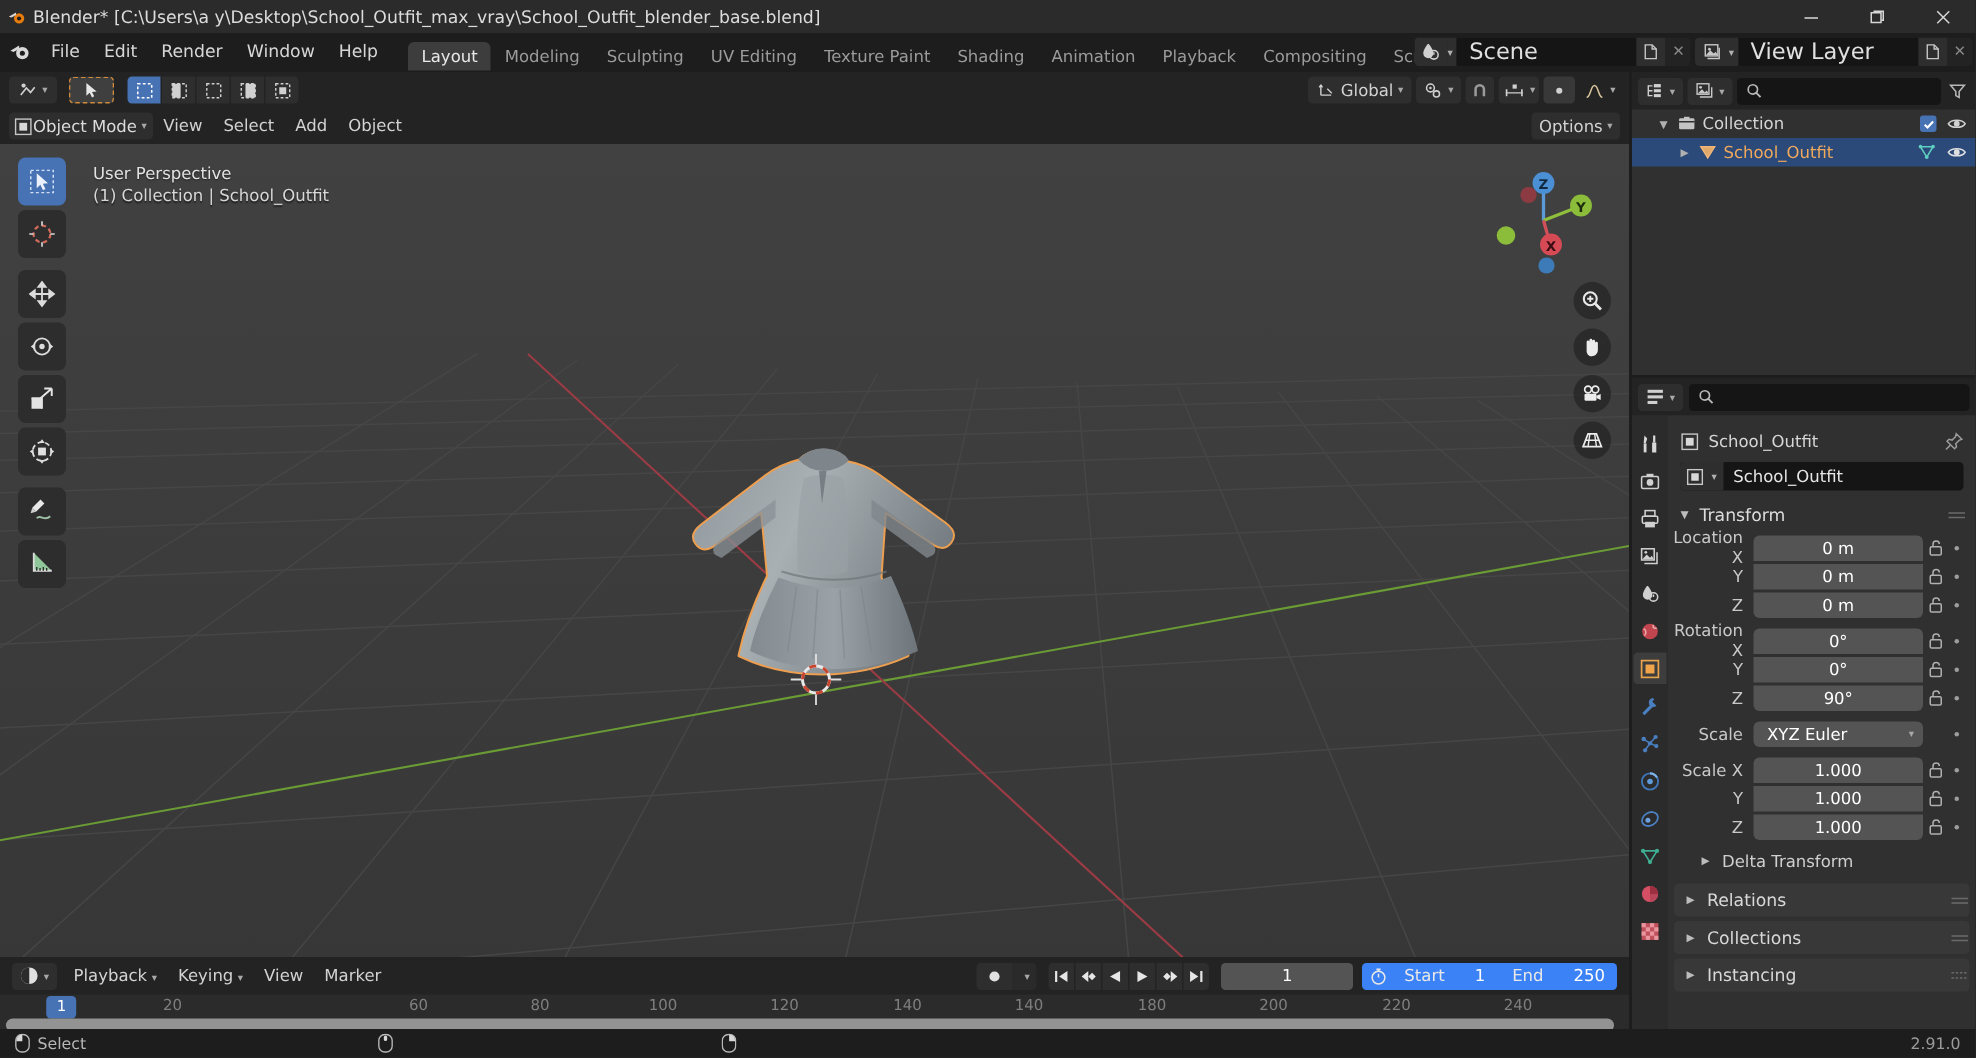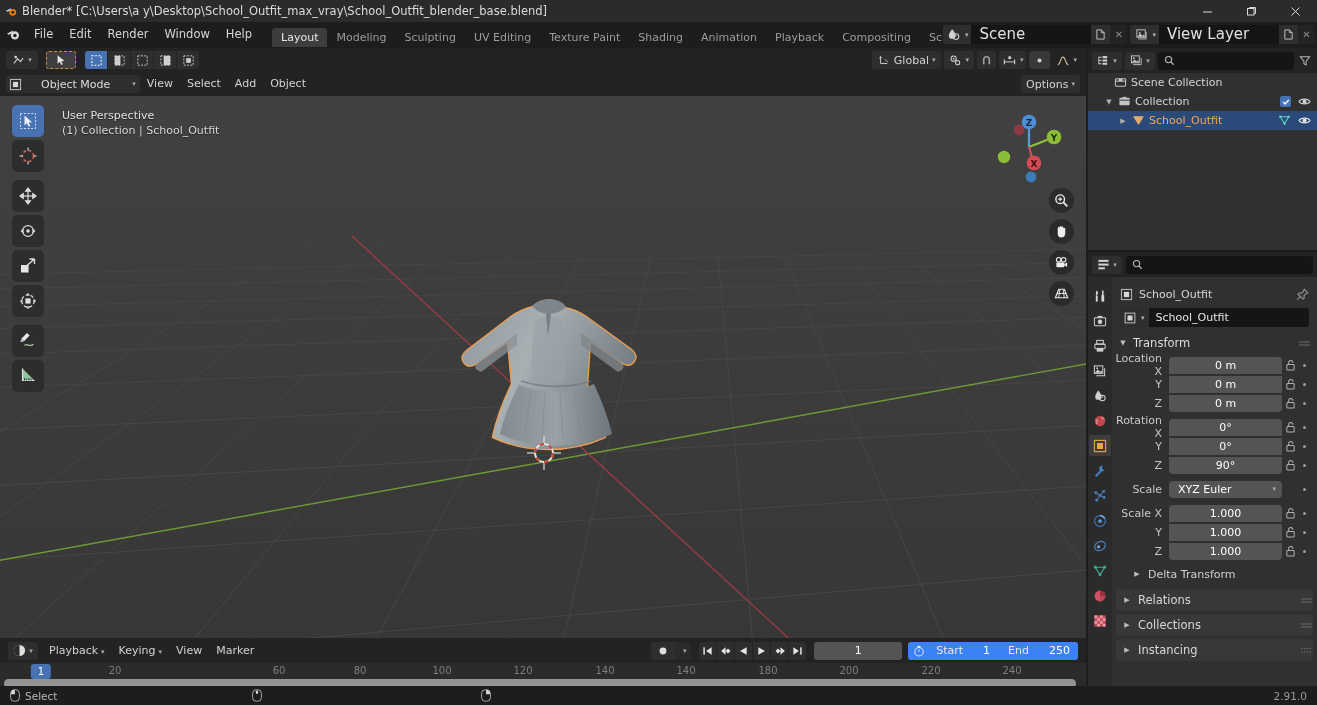--- a/index.html
+++ b/index.html
@@ -38,21 +38,21 @@
   
   .vp-header1{position:absolute;left:0;top:48px;width:1086px;height:24px;background:#232323;display:flex;align-items:center;padding-left:6px;}
   .vp-header2{position:absolute;left:0;top:72px;width:1086px;height:24px;background:#232323;display:flex;align-items:center;padding-left:6px;}
   .btn{height:18px;display:flex;align-items:center;justify-content:center;background:#2e2e2e;border-radius:3px;color:#d2d2d2;font-size:11px;padding:0 6px;}
   .caret{font-size:7px;color:#a8a8a8;margin-left:3px;}
   .seg{display:flex;gap:1px;}
   .segbtn{width:22px;height:18px;display:flex;align-items:center;justify-content:center;background:#2e2e2e;}
   .segbtn.on{background:#4772b3;}
   .segbtn:first-child{border-radius:3px 0 0 3px;}
   .segbtn:last-child{border-radius:0 3px 3px 0;}
-  .modesel{display:flex;align-items:center;height:18px;background:#2e2e2e;border-radius:3px;padding:0 4px 0 3px;gap:19px;justify-content:center;}
+  .modesel{display:flex;align-items:center;height:18px;background:#2e2e2e;border-radius:3px;padding:0 4px 0 3px;gap:0;justify-content:center;}
   .vpmenu{padding:0 7px;height:18px;line-height:18px;font-size:11px;color:#d2d2d2;}
 
   
   .viewport{position:absolute;left:0;top:96px;width:1086px;height:542px;overflow:hidden;background:#3d3d3d;}
   .vp-text{position:absolute;left:62px;top:12px;font-size:11px;color:#e2e2e2;line-height:15px;text-shadow:0 1px 1px rgba(0,0,0,.55);}
   .vp-text .l2{color:#d8d8d8;}
   .tools{position:absolute;left:12px;top:9px;width:32px;display:flex;flex-direction:column;gap:3px;}
   .tool{width:32px;height:32px;border-radius:5px;background:#2d2d2d;display:flex;align-items:center;justify-content:center;}
   .tool.active{background:#4772b3;}
   .tool.gap{margin-top:5px;}
@@ -688,30 +688,20 @@
             <line x1="7.5" y1="7.5" x2="10.6" y2="10.6" stroke="#b8b8b8" stroke-width="1.4"></line>
           </svg>
       </div>
       <div style="width:16px;display:flex;align-items:center;justify-content:center;">
         <svg width="12" height="12" viewBox="0 0 13 13">
             <path d="M1.5 2 h10 l-3.8 4.6 v4.2 l-2.4 -1.3 V6.6z" fill="none" stroke="#b8b8b8" stroke-width="1.1"></path>
           </svg>
       </div>
     </div>
 
-    <div class="ol-row" style="padding-left:24px;">
-      <div class="ol-ic">
-        <svg width="13" height="13" viewBox="0 0 14 14">
-            <rect x="1.5" y="3" width="11" height="8" rx="1" fill="none" stroke="#c4c4c4" stroke-width="1.1"></rect>
-            <line x1="1.5" y1="5.6" x2="12.5" y2="5.6" stroke="#c4c4c4" stroke-width="1.1"></line>
-            <rect x="5" y="3" width="4" height="2.6" fill="#c4c4c4"></rect>
-          </svg>
-      </div>
-      <div class="ol-label">Scene Collection</div>
-    </div>
 
     <div class="ol-row" style="padding-left:14px;">
       <div class="disc">▼</div>
       <div class="ol-ic">
         <svg width="13" height="13" viewBox="0 0 14 14">
             <rect x="1.5" y="3" width="11" height="8" rx="1" fill="#c4c4c4"></rect>
             <rect x="5" y="2" width="4" height="2" fill="#c4c4c4"></rect>
             <line x1="1.5" y1="5.6" x2="12.5" y2="5.6" stroke="#303030" stroke-width="1"></line>
           </svg>
       </div>

